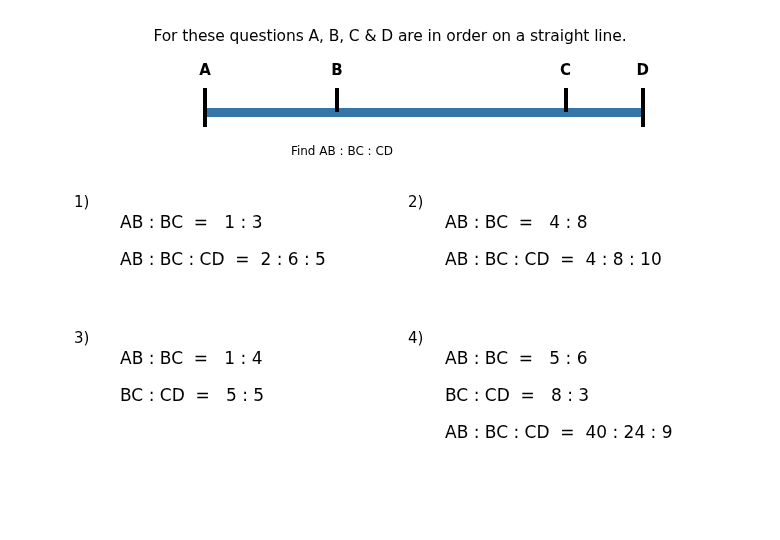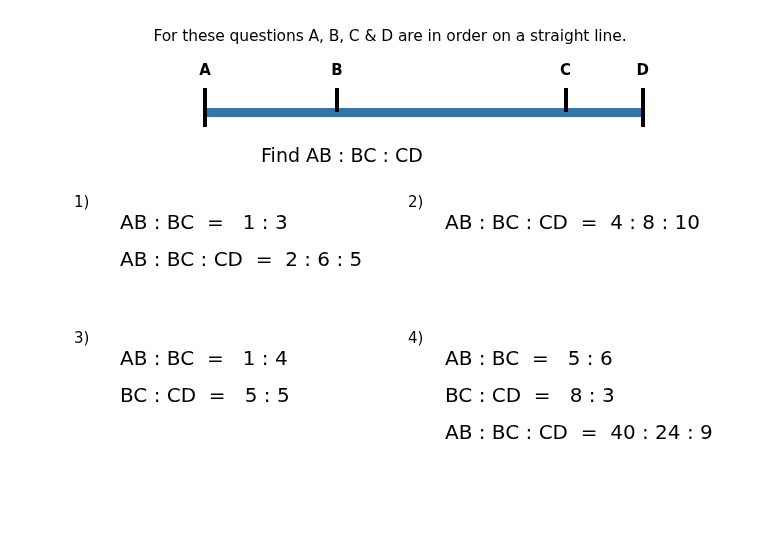--- a/index.html
+++ b/index.html
@@ -64,21 +64,21 @@
     background: #3575A8;
   }
 
   
   .find-prompt {
     position: absolute;
     left: 0;
     top: 144px;
     width: 684px;
     text-align: center;
-    font-size: 19px;
+    font-size: 12px;
     font-family: "DejaVu Sans", sans-serif;
     white-space: nowrap;
   }
 
   
   .answers {
     position: absolute;
     left: 0;
     top: 193px;
     width: 780px;
@@ -102,21 +102,21 @@
     line-height: 18px;
   }
   .ans-cell.left  .q-num { left: 74px; }
   .ans-cell.right .q-num { left: 4px; }
   .lines {
     padding-top: 21px;
   }
   .ans-cell.left  .lines { padding-left: 46px; }
   .ans-cell.right .lines { padding-left: 37px; }
   .ratio-line {
-    font-size: 20px;
+    font-size: 17px;
     font-family: "DejaVu Sans", sans-serif;
     line-height: 16px;
     margin-bottom: 21px;
     white-space: pre;
   }
   .ratio-line:last-child { margin-bottom: 0; }
 </style>
 </head>
 <body>
 
@@ -148,20 +148,21 @@
       <div class="q-num">1)</div>
       <div class="lines">
         <div class="ratio-line">AB : BC  =   1 : 3</div>
         <div class="ratio-line">AB : BC : CD  =  2 : 6 : 5</div>
       </div>
     </div>
 
     <div class="ans-cell right">
       <div class="q-num">2)</div>
       <div class="lines">
+        <div class="ratio-line">AB : BC  =   4 : 8</div>
         <div class="ratio-line">AB : BC : CD  =  4 : 8 : 10</div>
       </div>
     </div>
 
   </div>
 
   <div class="ans-row row2">
 
     <div class="ans-cell left">
       <div class="q-num">3)</div>

